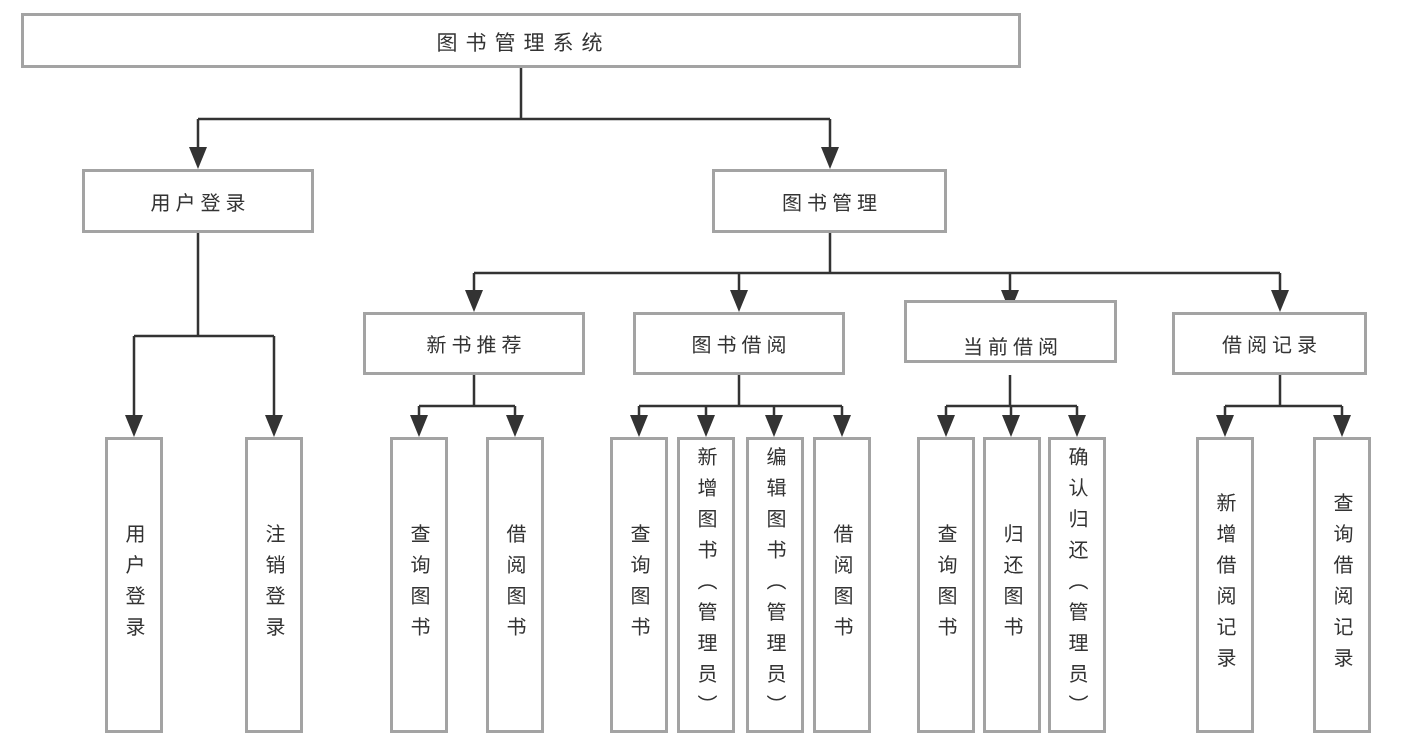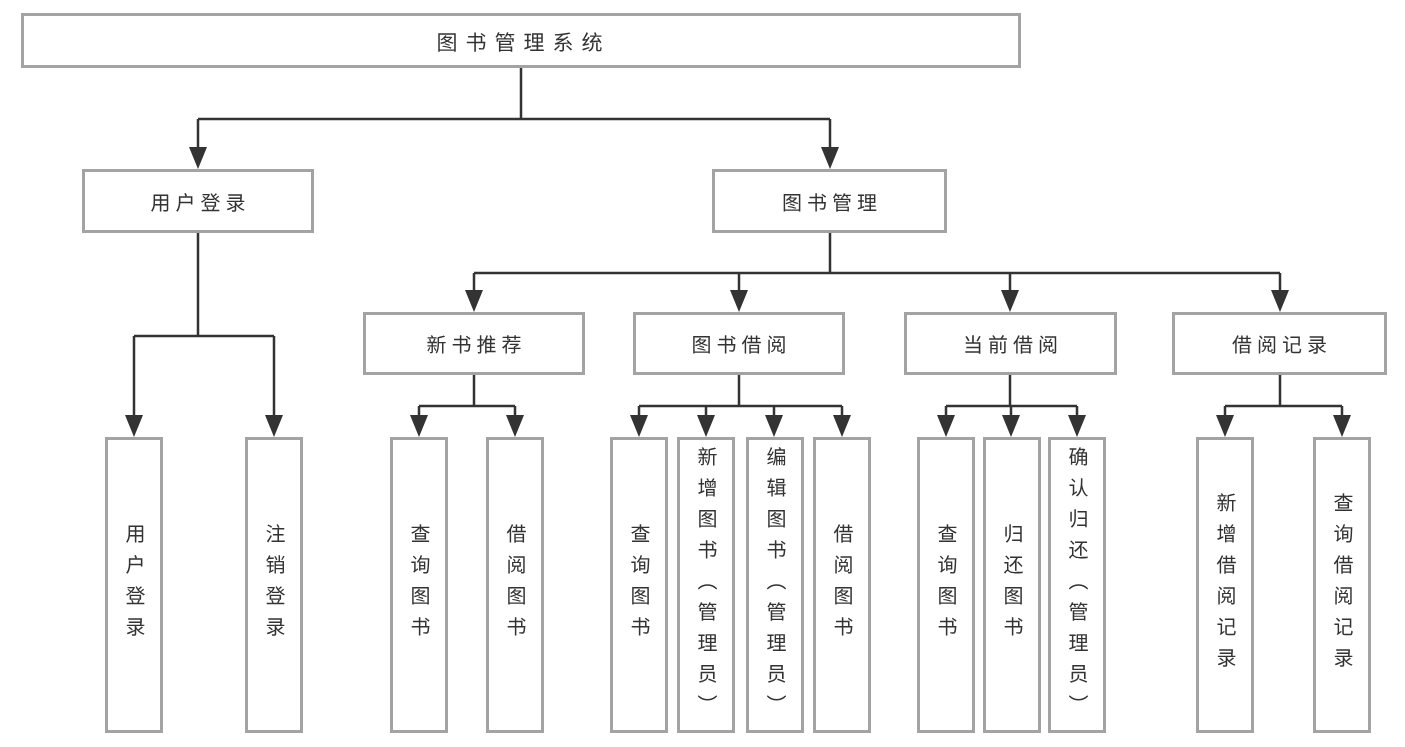--- a/index.html
+++ b/index.html
@@ -39,22 +39,22 @@
     line-height: 1;
   }
   
   .n-root  { left: 21px;  top: 13px;  width: 1000px; height: 55px; }
   
   .n-ulogin { left: 82px;  top: 169px; width: 232px; height: 64px; }
   .n-bmgmt  { left: 712px; top: 169px; width: 235px; height: 64px; text-align: right; }
   
   .n-newrec { left: 363px;  top: 312px; width: 222px; height: 63px; }
   .n-bborrow{ left: 633px;  top: 312px; width: 212px; height: 63px; }
-  .n-curb   { left: 904px;  top: 312px; width: 213px; height: 63px; }
-  .n-brec   { left: 1172px; top: 312px; width: 215px; height: 63px; }
+  .n-curb   { left: 904px;  top: 300px; width: 213px; height: 63px; align-items: flex-end; }
+  .n-brec   { left: 1172px; top: 312px; width: 195px; height: 63px; }
   
   .leaf { top: 437px; width: 58px; height: 296px; }
   .n-l1  { left: 105px; }
   .n-l2  { left: 245px; }
   .n-l3  { left: 390px; }
   .n-l4  { left: 486px; }
   .n-l5  { left: 610px; }
   .n-l6  { left: 677px; }
   .n-l7  { left: 746px; }
   .n-l8  { left: 813px; }

